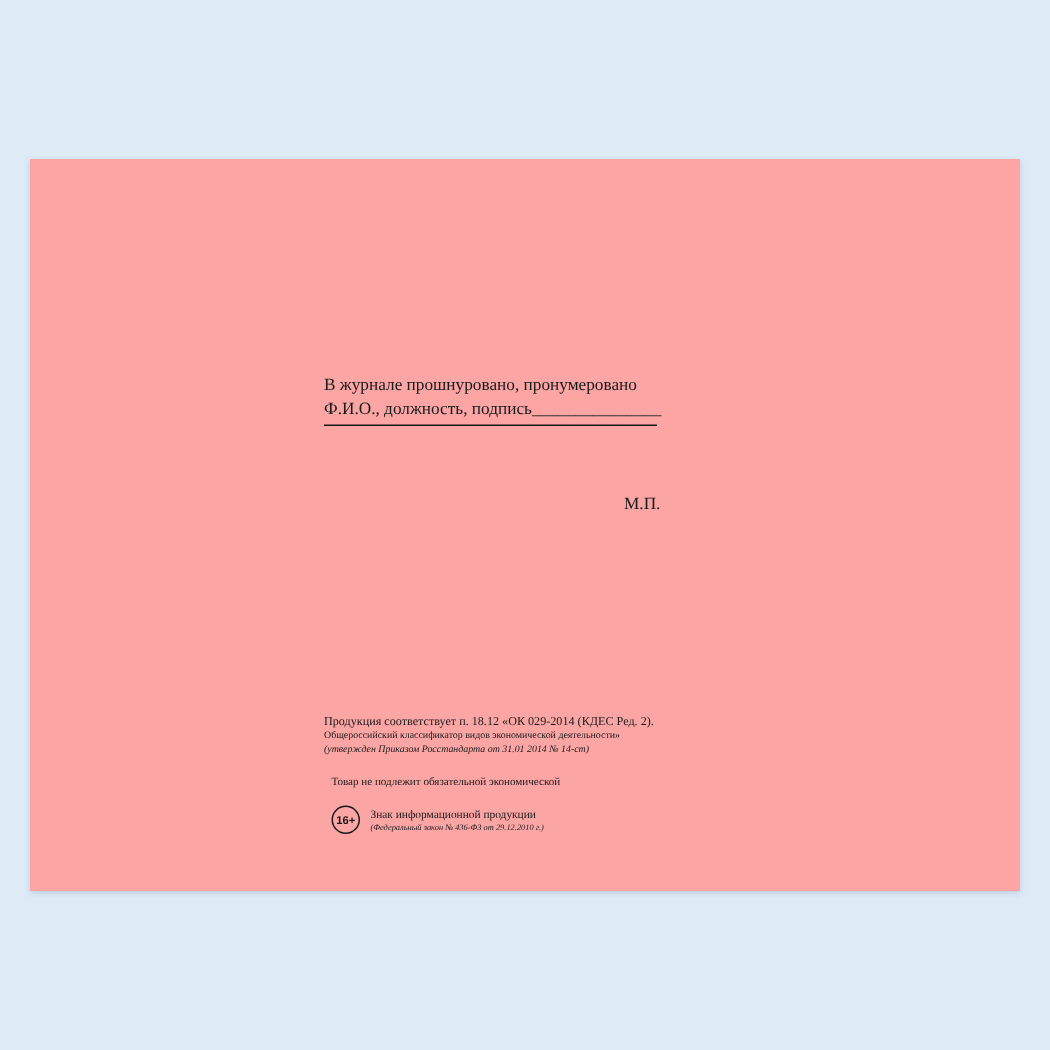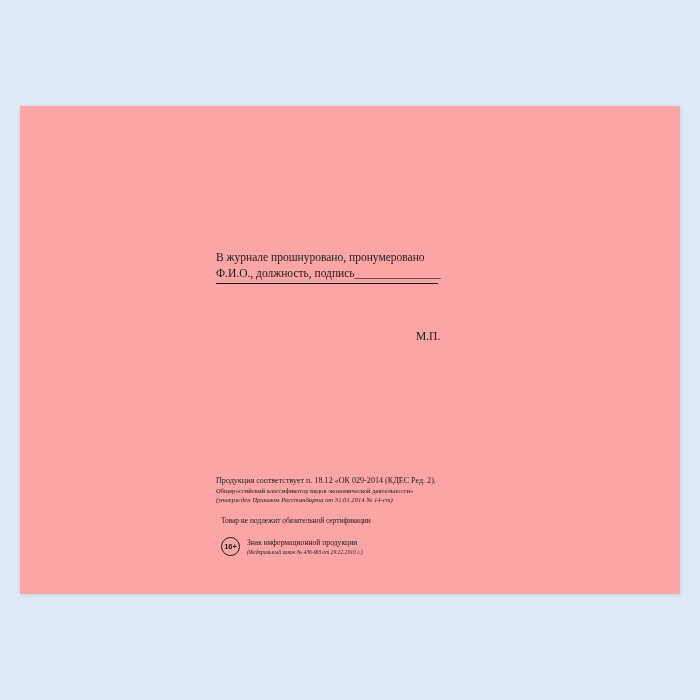--- a/index.html
+++ b/index.html
@@ -124,21 +124,21 @@
         <div class="cert-rule"></div>
       </div>
 
       <div class="mp">М.П.</div>
 
       <div class="legal">
         <p class="l1">Продукция соответствует п. 18.12 «ОК 029-2014 (КДЕС Ред. 2).</p>
         <p class="l2">Общероссийский классификатор видов экономической деятельности»</p>
         <p class="l3">(утвержден Приказом Росстандарта от 31.01 2014 № 14-ст)</p>
 
-        <p class="item spaced">Товар не подлежит обязательной сертификации</p>
+        <p class="item spaced">Товар не подлежит обязательной экономической</p>
 
         <div class="sign-row">
           <span class="age-badge">16+</span>
           <span class="sign-text">
             <span class="sign-title" style="display:block">Знак информационной продукции</span>
             <span class="sign-sub" style="display:block">(Федеральный закон № 436-ФЗ от 29.12.2010 г.)</span>
           </span>
         </div>
       </div>
 

